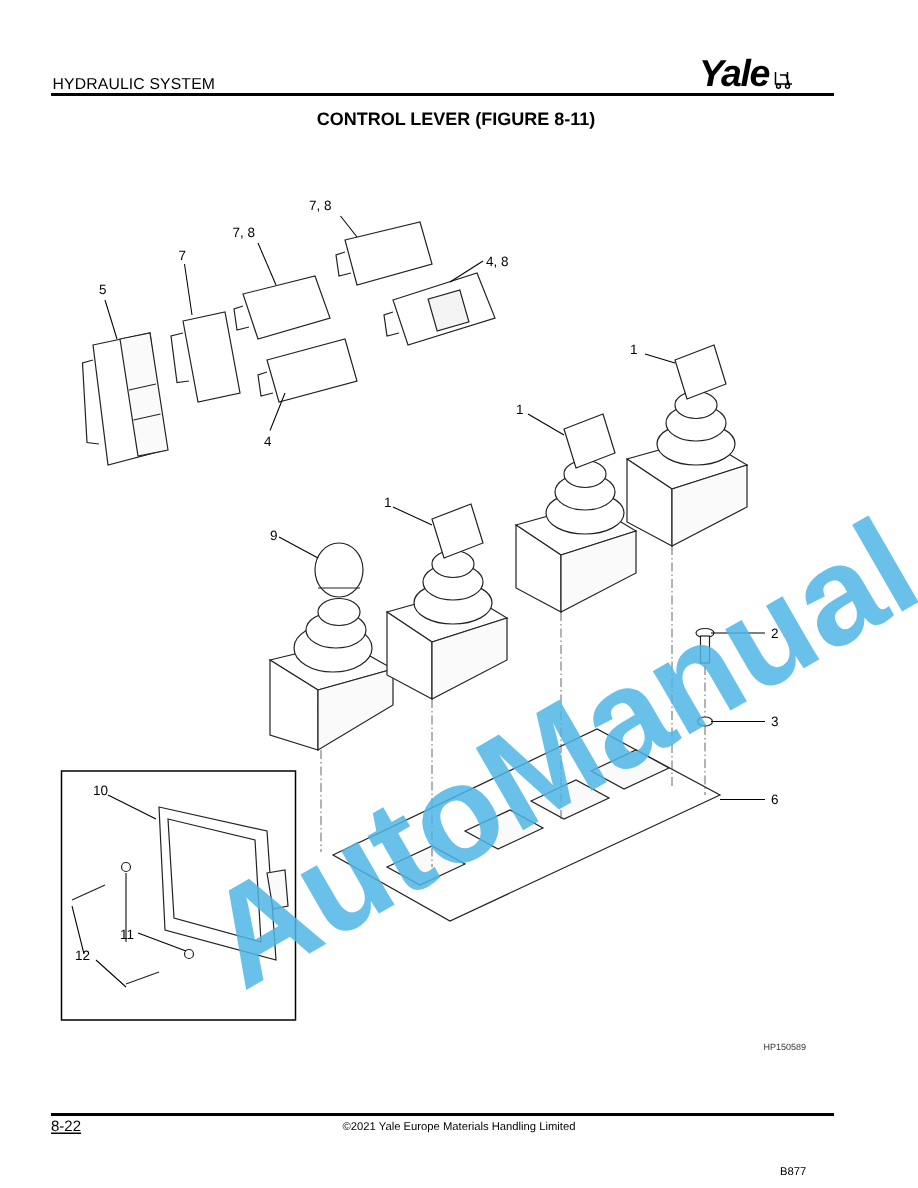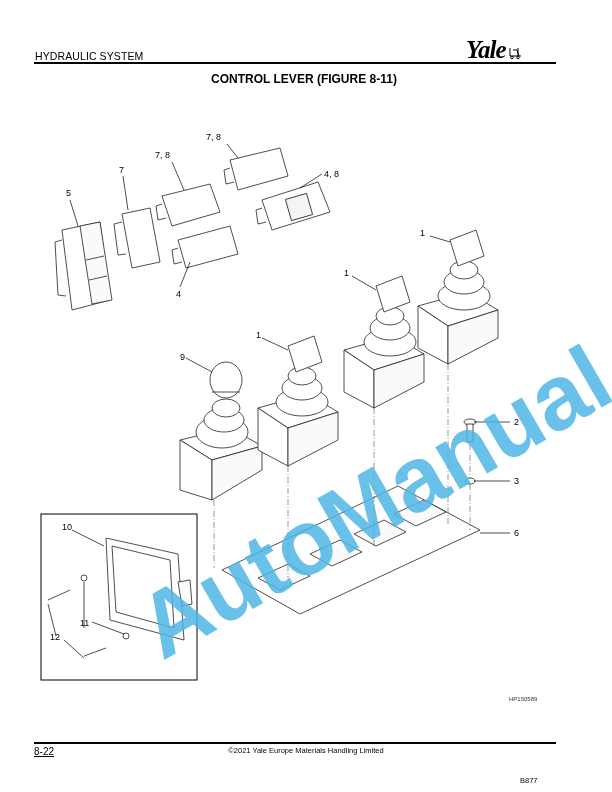--- a/index.html
+++ b/index.html
@@ -1,21 +1,21 @@
 <!DOCTYPE html>
 <html><head>
 <meta charset="utf-8">
 <style>
   html, body { margin: 0; padding: 0; background: #ffffff; }
   body { width: 612px; height: 792px; position: relative; overflow: hidden;
          font-family: "Liberation Sans", sans-serif; color: #000; }
   .header-section { position: absolute; left: 0; top: 0; width: 529px; height: 70px; }
   .section-label { position: absolute; left: 35px; top: 50px; font-size: 10.5px; letter-spacing: 0.1px; }
   .brand-logo { position: absolute; left: 466px; top: 34px; height: 28px; display: flex; align-items: flex-end; }
-  .brand-word { font-family: Liberation Serif, serif; font-weight: bold; font-style: italic; font-size: 25px; letter-spacing: -1px; line-height: 25px; margin-top: 48px; }
+  .brand-word { font-family: Liberation Sans, sans-serif; font-weight: bold; font-style: italic; font-size: 25px; letter-spacing: -1px; line-height: 25px; margin-top: 48px; }
   .forklift-icon { margin-left: 2px; margin-bottom: 2px; }
   .header-rule { position: absolute; left: 34px; top: 62px; width: 522px; height: 2px; background: #000; }
   .page-title { position: absolute; left: 0; width: 608px; top: 72px; text-align: center; font-weight: bold; font-size: 12px; }
   .figure { position: absolute; left: 0; top: 0; width: 612px; height: 792px; }
   .figure-id { position: absolute; left: 509px; top: 696px; font-size: 6px; color: #333; }
   .footer-rule { position: absolute; left: 34px; top: 742px; width: 522px; height: 1.5px; background: #000; }
   .page-number { position: absolute; left: 34px; top: 746px; font-size: 10px; text-decoration: underline; }
   .copyright { position: absolute; left: 0; width: 612px; top: 746px; text-align: center; font-size: 7.5px; }
   .doc-code { position: absolute; left: 520px; top: 749px; font-size: 7.5px; margin-top: 27px; }
   .callout { font-family: "Liberation Sans", sans-serif; font-size: 9px; fill: #000; }

